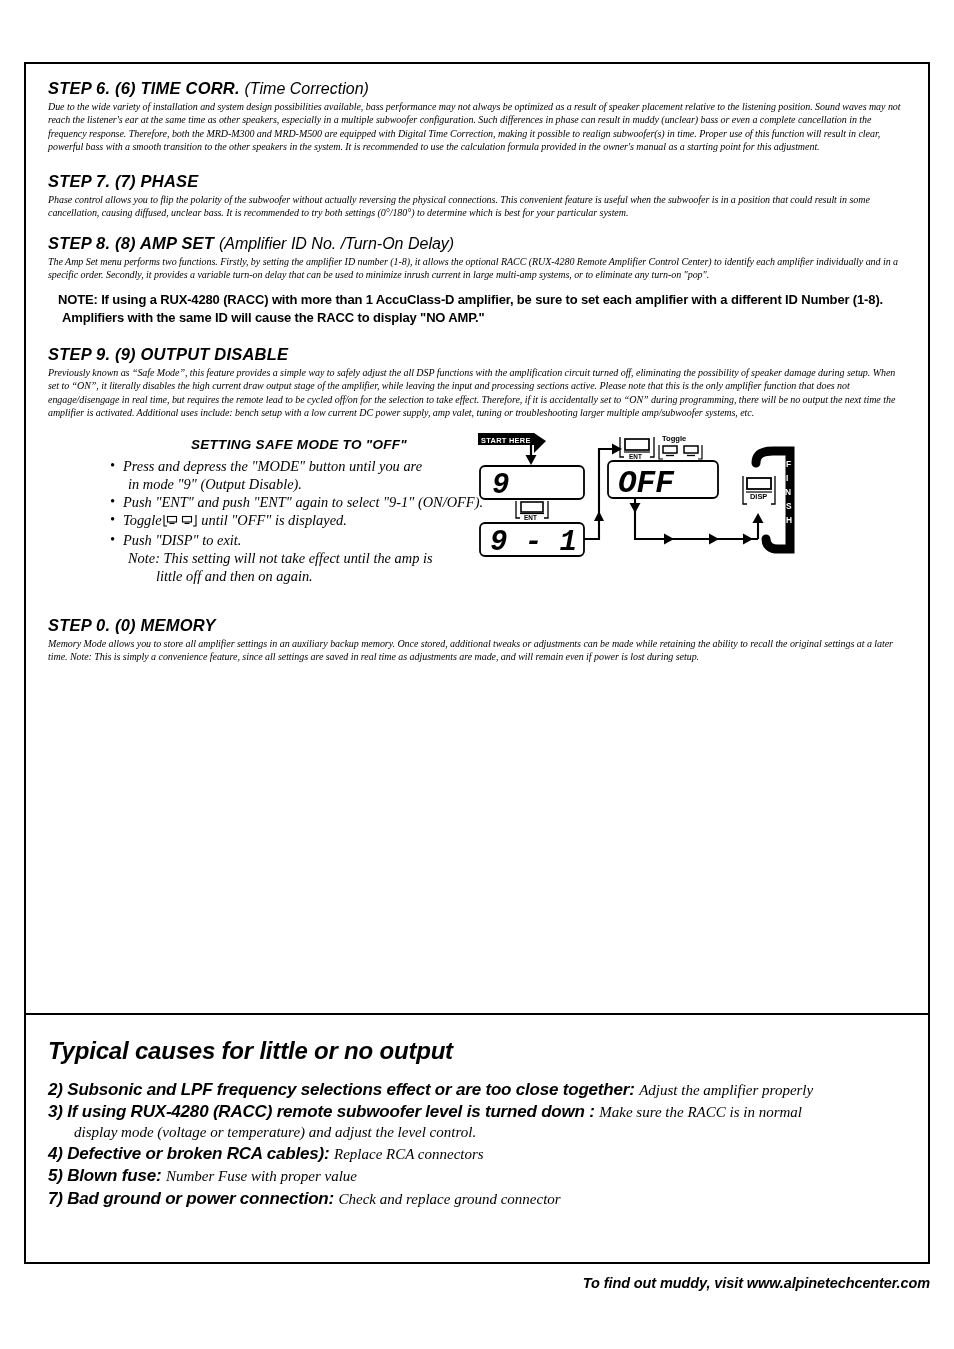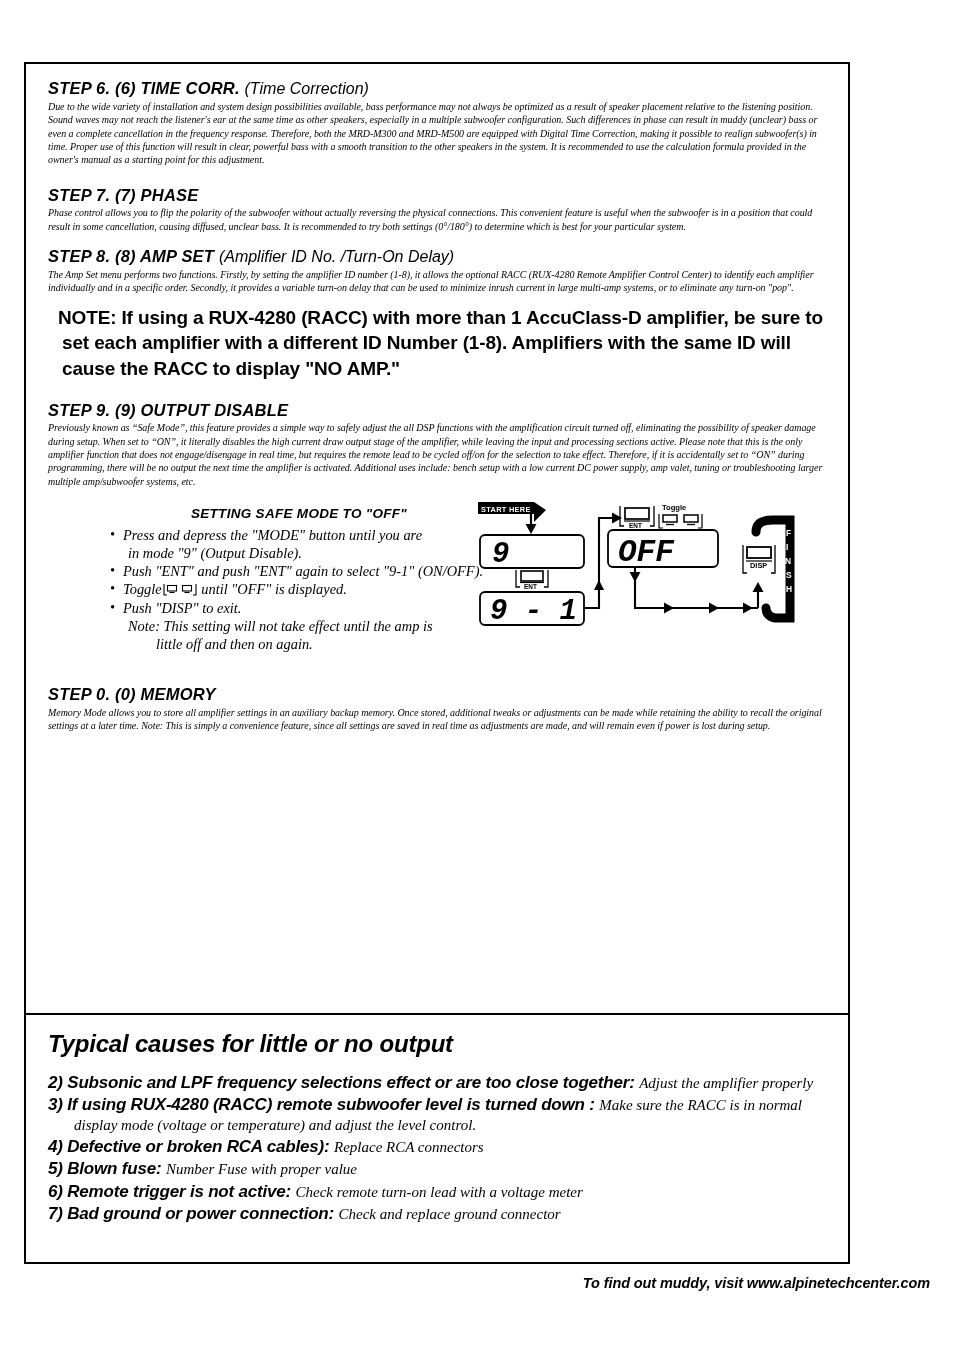--- a/index.html
+++ b/index.html
@@ -20,21 +20,21 @@
     left: 0; top: 0;
     width: 954px;
     height: 1349px;
     background: #ffffff;
   }
   
   .frame {
     position: absolute;
     left: 24px;
     top: 62px;
-    width: 826px;
+    width: 906px;
     height: 1202px;
     border: 2.5px solid #000;
     box-sizing: border-box;
     background: #fff;
   }
   .frame-upper {
     position: absolute;
     left: 0; top: 0;
     width: 100%;
     box-sizing: border-box;
@@ -78,21 +78,21 @@
     font-style: italic;
     font-size: 10px;
     line-height: 1.335;
     margin: 0;
     text-align: left;
     letter-spacing: -0.05px;
   }
   .note-text {
     font-family: "Liberation Sans", sans-serif;
     font-weight: bold;
-    font-size: 19px;
+    font-size: 13px;
     line-height: 1.35;
     margin: 10px 0 0 10px;
     text-indent: -4px;
     padding-left: 4px;
     letter-spacing: -0.15px;
   }
   .sp-block { margin-top: 18px; }
   .sp-block-sm { margin-top: 13px; }
 
   
@@ -159,21 +159,21 @@
     height: 140px;
   }
   .flow svg { display: block; }
 
   
   .lower-title {
     font-family: "Liberation Sans", sans-serif;
     font-weight: bold;
     font-style: italic;
     font-size: 24px;
-    margin: 1px 0 14px 0;
+    margin: 8px 0 14px 0;
     letter-spacing: -0.2px;
   }
   .causes {
     list-style: none;
     margin: 0;
     padding: 0;
   }
   .causes li {
     font-family: "Liberation Sans", sans-serif;
     font-weight: bold;
@@ -369,21 +369,20 @@
 
     <div class="divider"></div>
 
     <div class="frame-lower">
       <div class="lower-title">Typical causes for little or no output</div>
       <ul class="causes">
         <li><span>2)</span> <span>Subsonic and LPF frequency selections effect or are too close together:</span> <span class="detail">Adjust the amplifier properly</span></li>
         <li><span>3)</span> <span>If using RUX-4280 (RACC) remote subwoofer level is turned down :</span> <span class="detail">Make sure the RACC is in normal</span><span class="cont">display mode (voltage or temperature) and adjust the level control.</span></li>
         <li><span>4)</span> <span>Defective or broken RCA cables):</span> <span class="detail">Replace RCA connectors</span></li>
         <li><span>5)</span> <span>Blown fuse:</span> <span class="detail">Number Fuse with proper value</span></li>
-        <li><span>6)</span> <span>Remote trigger is not active:</span> <span class="detail">Check remote turn-on lead with a voltage meter</span></li>
         <li><span>7)</span> <span>Bad ground or power connection:</span> <span class="detail">Check and replace ground connector</span></li>
       </ul>
     </div>
 
   </div>
 
   <div class="footer">To find out muddy, visit www.alpinetechcenter.com</div>
 
 </div>
 

